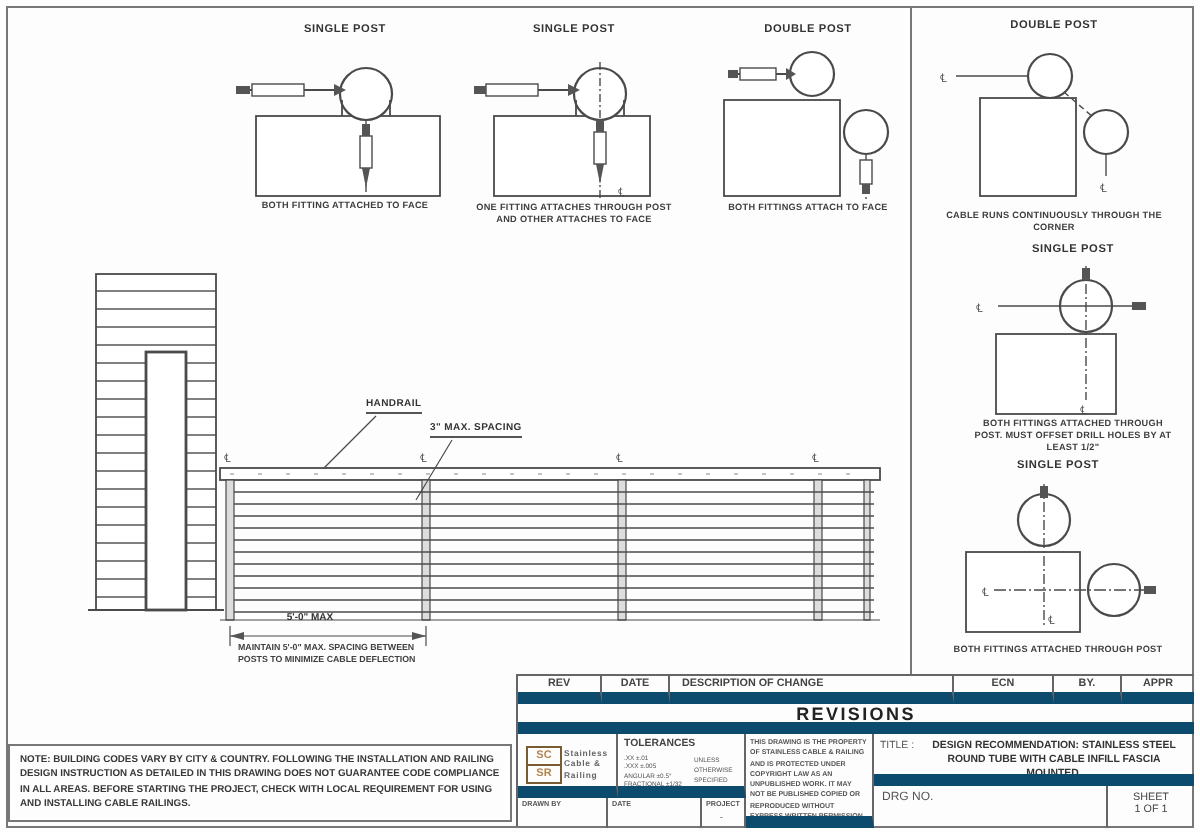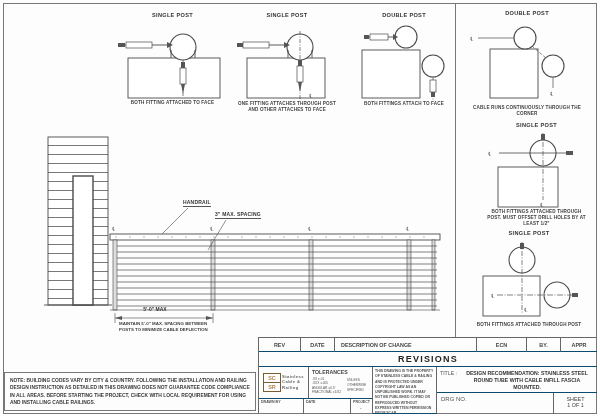--- a/index.html
+++ b/index.html
@@ -11,21 +11,21 @@
   .dtitle{font-size:5.6px;font-weight:bold;text-align:center;letter-spacing:.3px;color:#333;}
   .cap{font-size:4.6px;font-weight:bold;text-align:center;line-height:1.3;letter-spacing:.15px;color:#3f3f3f;}
   .lbl{font-size:5px;font-weight:bold;letter-spacing:.2px;color:#333;border-bottom:.5px solid #555;padding-bottom:.5px;}
   .dimtxt{font-size:5px;font-weight:bold;text-align:center;color:#333;}
   .smnote{font-size:4.4px;font-weight:bold;line-height:1.35;color:#3f3f3f;}
   .bignote{left:4px;top:372px;width:252px;height:39px;border:1px solid #777;box-sizing:border-box;
            padding:4px 5px;font-size:4.9px;font-weight:bold;line-height:1.5;color:#383838;}
   svg{position:absolute;overflow:visible;}
   
   .tb{left:258px;top:337px;width:339px;height:76px;border-left:1px solid #666;border-top:1px solid #666;box-sizing:border-box;}
-  .cell{position:absolute;box-sizing:border-box;border-right:1px solid #666;border-bottom:1px solid #0c4a6e;overflow:hidden;}
+  .cell{position:absolute;box-sizing:border-box;border-right:1px solid #666;border-bottom:6px solid #0c4a6e;overflow:hidden;}
   .hcell{font-size:5.4px;font-weight:bold;color:#444;display:flex;align-items:center;justify-content:center;}
   .rev{font-size:9px;font-weight:bold;letter-spacing:1.2px;color:#222;display:flex;align-items:center;justify-content:center;}
   .tinylbl{font-size:3.6px;font-weight:bold;color:#555;position:absolute;top:1px;left:2px;}
   .tol-line{font-size:3.2px;color:#555;line-height:1.35;white-space:nowrap;}
   .copy{font-size:3.5px;font-weight:bold;color:#555;line-height:1.5;text-transform:uppercase;padding:2px;}
   .logo-box{display:grid;grid-template-rows:1fr 1fr;border:1px solid #7a5c33;width:16px;height:17px;}
   .logo-letter{font-size:5.5px;font-weight:bold;color:#b5854f;display:flex;align-items:center;justify-content:center;border-bottom:.5px solid #7a5c33;}
   .logo-letter:last-child{border-bottom:none;}
   .logo-name{font-size:4.2px;font-weight:bold;color:#666;line-height:1.25;letter-spacing:.4px;}
 </style>

